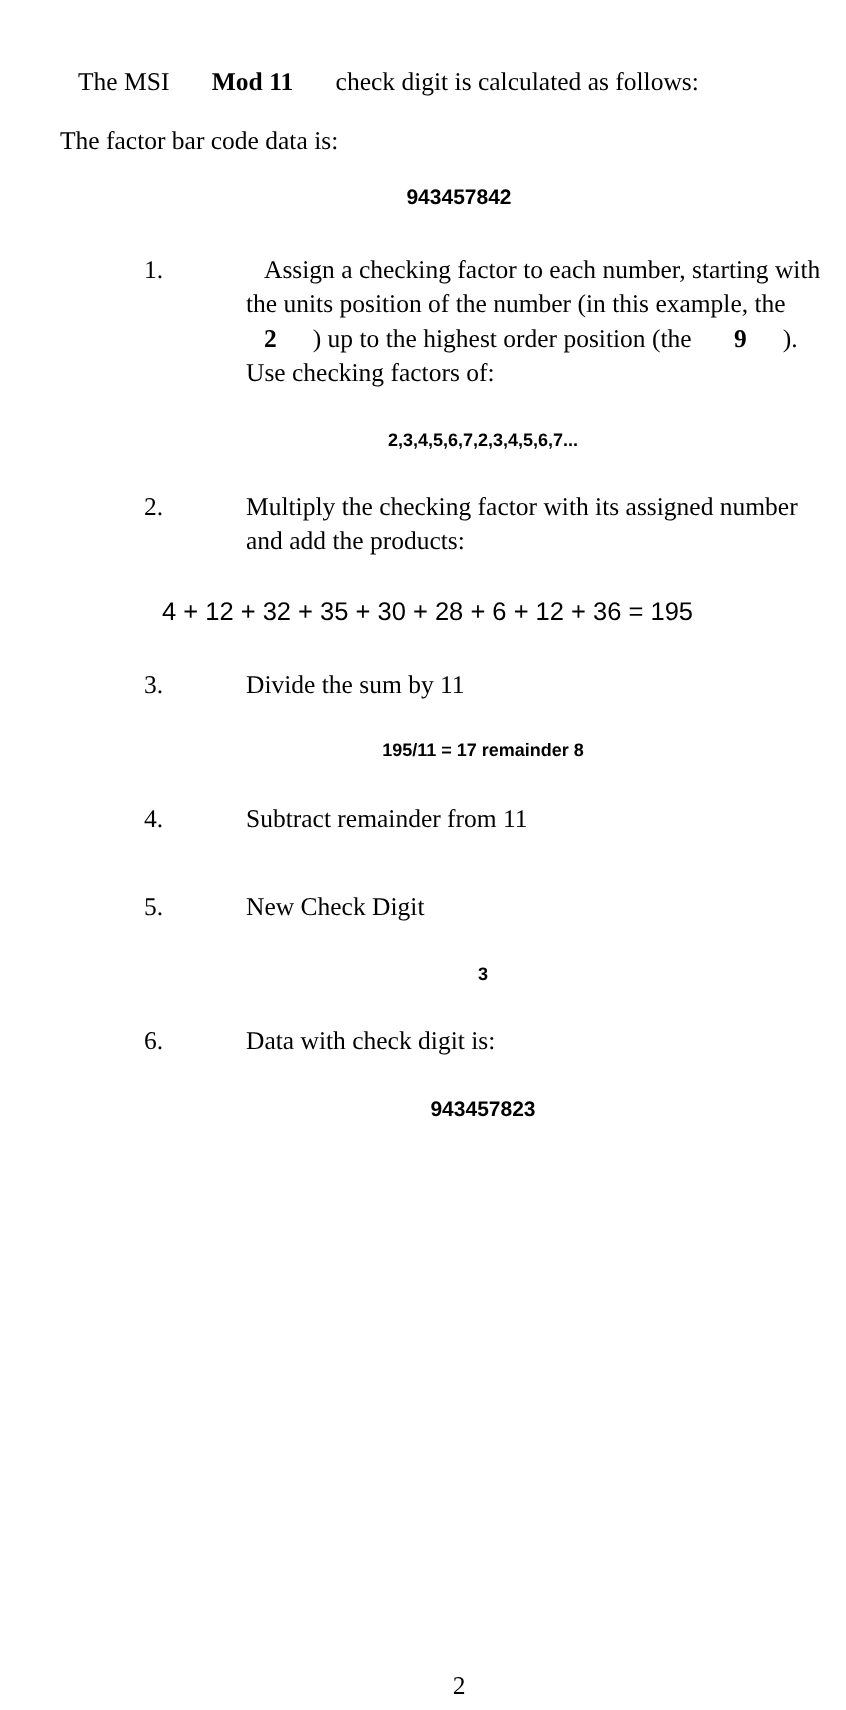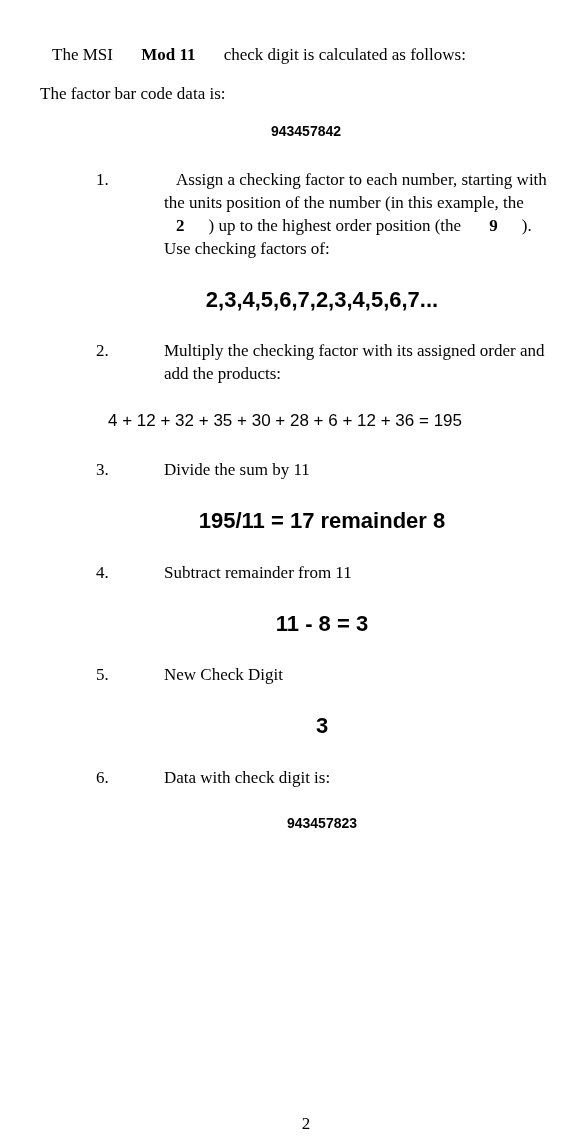--- a/index.html
+++ b/index.html
@@ -28,21 +28,21 @@
       font-family: Arial, Helvetica, sans-serif;
       font-weight: bold;
       text-align: center;
       font-size: 14px;
       margin-bottom: 16px;
     }
     .center-bold-narrow {
       font-family: Arial, Helvetica, sans-serif;
       font-weight: bold;
       text-align: center;
-      font-size: 22px;
+      font-size: 12px;
       margin-bottom: 14px;
     }
     .center-italic {
       font-style: italic;
       text-align: center;
       margin-bottom: 16px;
     }
     .list-container {
       padding-left: 32px;
     }
@@ -94,42 +94,41 @@
     <div class="list-num">1.</div>
     <div class="list-text">
       <span>Assign a checking factor to each number, starting with the units position of the number (in this example, the </span><span class="inline-bold">2</span><span>) up to the highest order position (the </span><span class="inline-bold">9</span><span>).  Use checking factors of:</span>
     </div>
   </div>
 
   <div class="center-bold-narrow">2,3,4,5,6,7,2,3,4,5,6,7...</div>
 
   <div class="list-item">
     <div class="list-num">2.</div>
-    <div class="list-text">Multiply the checking factor with its assigned order and add the products:</div>
+    <div class="list-text">Multiply the checking factor with its assigned number and add the products:</div>
   </div>
 
 </div>
 
 <div class="calc-bold">4 + 12 + 32 + 35 + 30 + 28 + 6 + 12 + 36 = 195</div>
 
 <div class="list-container">
 
   <div class="list-item">
     <div class="list-num">3.</div>
     <div class="list-text">Divide the sum by 11</div>
   </div>
 
   <div class="center-bold-narrow">195/11 = 17 remainder 8</div>
 
   <div class="list-item">
     <div class="list-num">4.</div>
     <div class="list-text">Subtract remainder from 11</div>
   </div>
 
-  <div class="center-bold-narrow">11 - 8 = 3</div>
 
   <div class="list-item">
     <div class="list-num">5.</div>
     <div class="list-text">New Check Digit</div>
   </div>
 
   <div class="center-bold-narrow">3</div>
 
 
   <div class="list-item">

